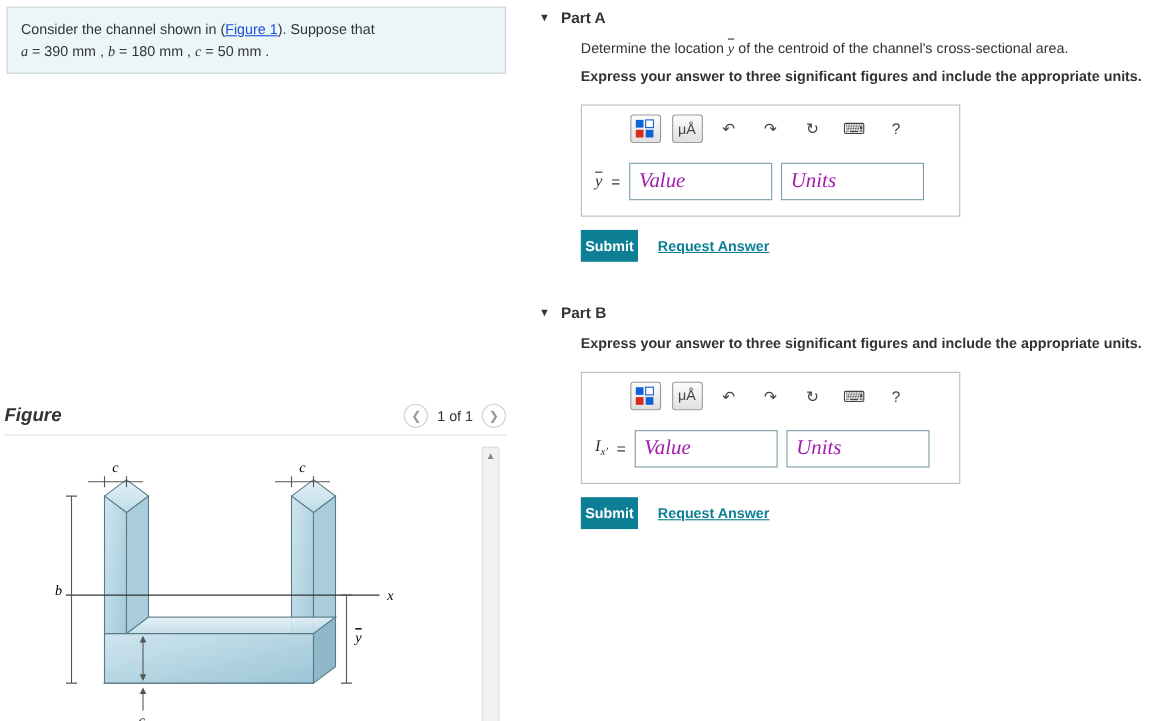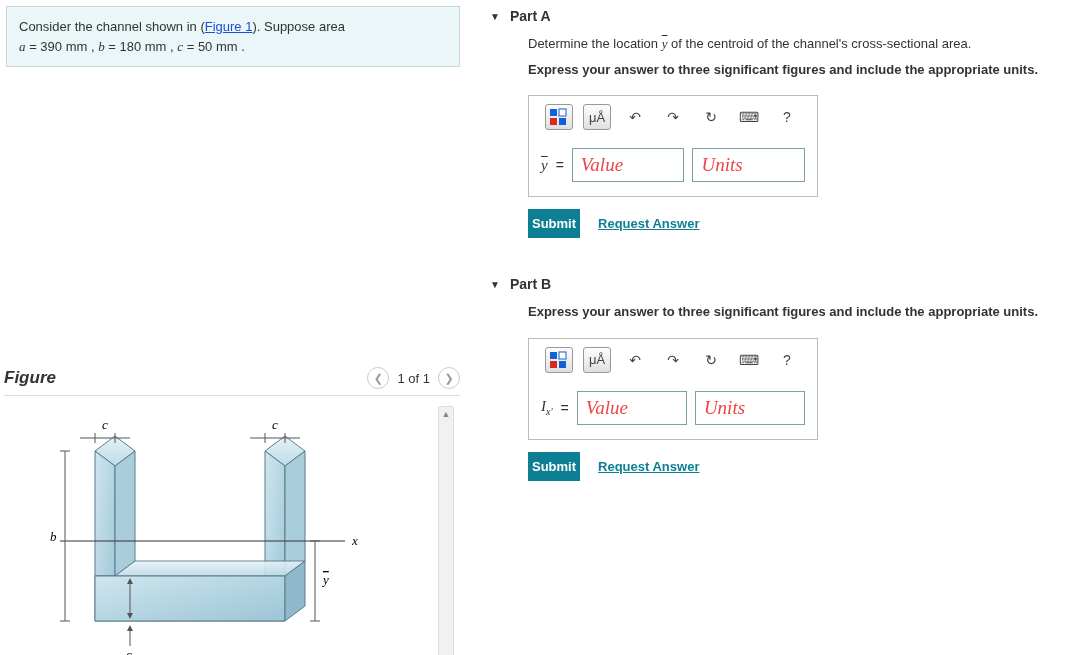--- a/index.html
+++ b/index.html
@@ -36,49 +36,49 @@
   .scroll-gutter { width:16px; background:#f1f1f1; border:1px solid #ddd; border-radius:2px; position:relative; margin-left:auto;}
   .scroll-arrow { width:100%; height:14px; display:flex; align-items:center; justify-content:center; color:#888; font-size:9px;}
   
   
   .part-head { display:flex; align-items:center; gap:10px; padding:8px 0 10px; font-weight:bold; font-size:14px;}
   .caret { font-size:10px; }
   .part-body { padding: 0 0 22px 38px; }
   .prompt { font-size:13px; margin-bottom:6px; line-height:1.5; }
   .instr { font-weight:bold; margin-bottom:16px; line-height:1.5;}
   
-  .answer-box { border:1px solid #bbb; width:290px; }
+  .answer-box { border:1px solid #bbb; width:345px; }
   .toolbar { display:flex; align-items:center; justify-content:center; gap:10px; padding:8px 0; }
   .tbtn { width:28px; height:26px; display:flex; align-items:center; justify-content:center; font-size:14px; color:#444;}
   .tbtn-img { border:1px solid #999; border-radius:3px; background:linear-gradient(#fdfdfd,#e0e0e0);}
   .inputs { display:flex; align-items:center; gap:8px; padding:10px 12px 14px;}
   .varlabel { font-style:italic; font-family: Georgia, serif; font-size:15px;}
   .eq { font-size:14px;}
-  .vfield { border:1px solid #7ca0a8; padding:6px 8px; font-family:Georgia,serif; font-style:italic; font-size:19px; color:#ef4444; width:130px; height:34px; display:flex; align-items:center; background:#fff;}
+  .vfield { border:1px solid #7ca0a8; padding:6px 8px; font-family:Georgia,serif; font-style:italic; font-size:19px; color:#a21caf; width:130px; height:34px; display:flex; align-items:center; background:#fff;}
   
   .actions { display:flex; align-items:center; gap:18px; padding:12px 0 8px;}
   .submit { background:#0d7f95; color:#fff; border:none; padding:7px 4px; font-size:13px; font-weight:bold; cursor:pointer;}
   .req { color:#0d7f95; font-size:13px; font-weight:bold; text-decoration:underline; cursor:pointer;}
   .feedback { color:#0d7f95; text-decoration:underline; font-size:13px; cursor:pointer; margin-top:14px; margin-left:2px;}
   
   
   .fig-svg { width:370px; height:280px;}
   
   .tool-templ svg { width:20px; height:18px;}
   .mu-a { font-size:13px; }
   .bar { text-decoration: overline; font-style: italic; font-family:Georgia,serif;}
   .sub { font-size:10px; vertical-align:sub;}
 </style>
 </head>
 <body>
 
 <div class="layout">
   <div class="left">
     <div class="problem-box">
-      <span>Consider the channel shown in (</span><a href="#">Figure 1</a><span>). Suppose area </span><br>
+      <span>Consider the channel shown in (</span><a href="#">Figure 1</a><span>). Suppose that </span><br>
       <span class="ital">a</span>
       <span class="rm">= 390  mm ,</span>
       <span class="ital">b</span>
       <span class="rm">= 180  mm ,</span>
       <span class="ital">c</span>
       <span class="rm">= 50  mm .</span>
     </div>
 
     <div class="figure-block">
       <div class="figure-head">

